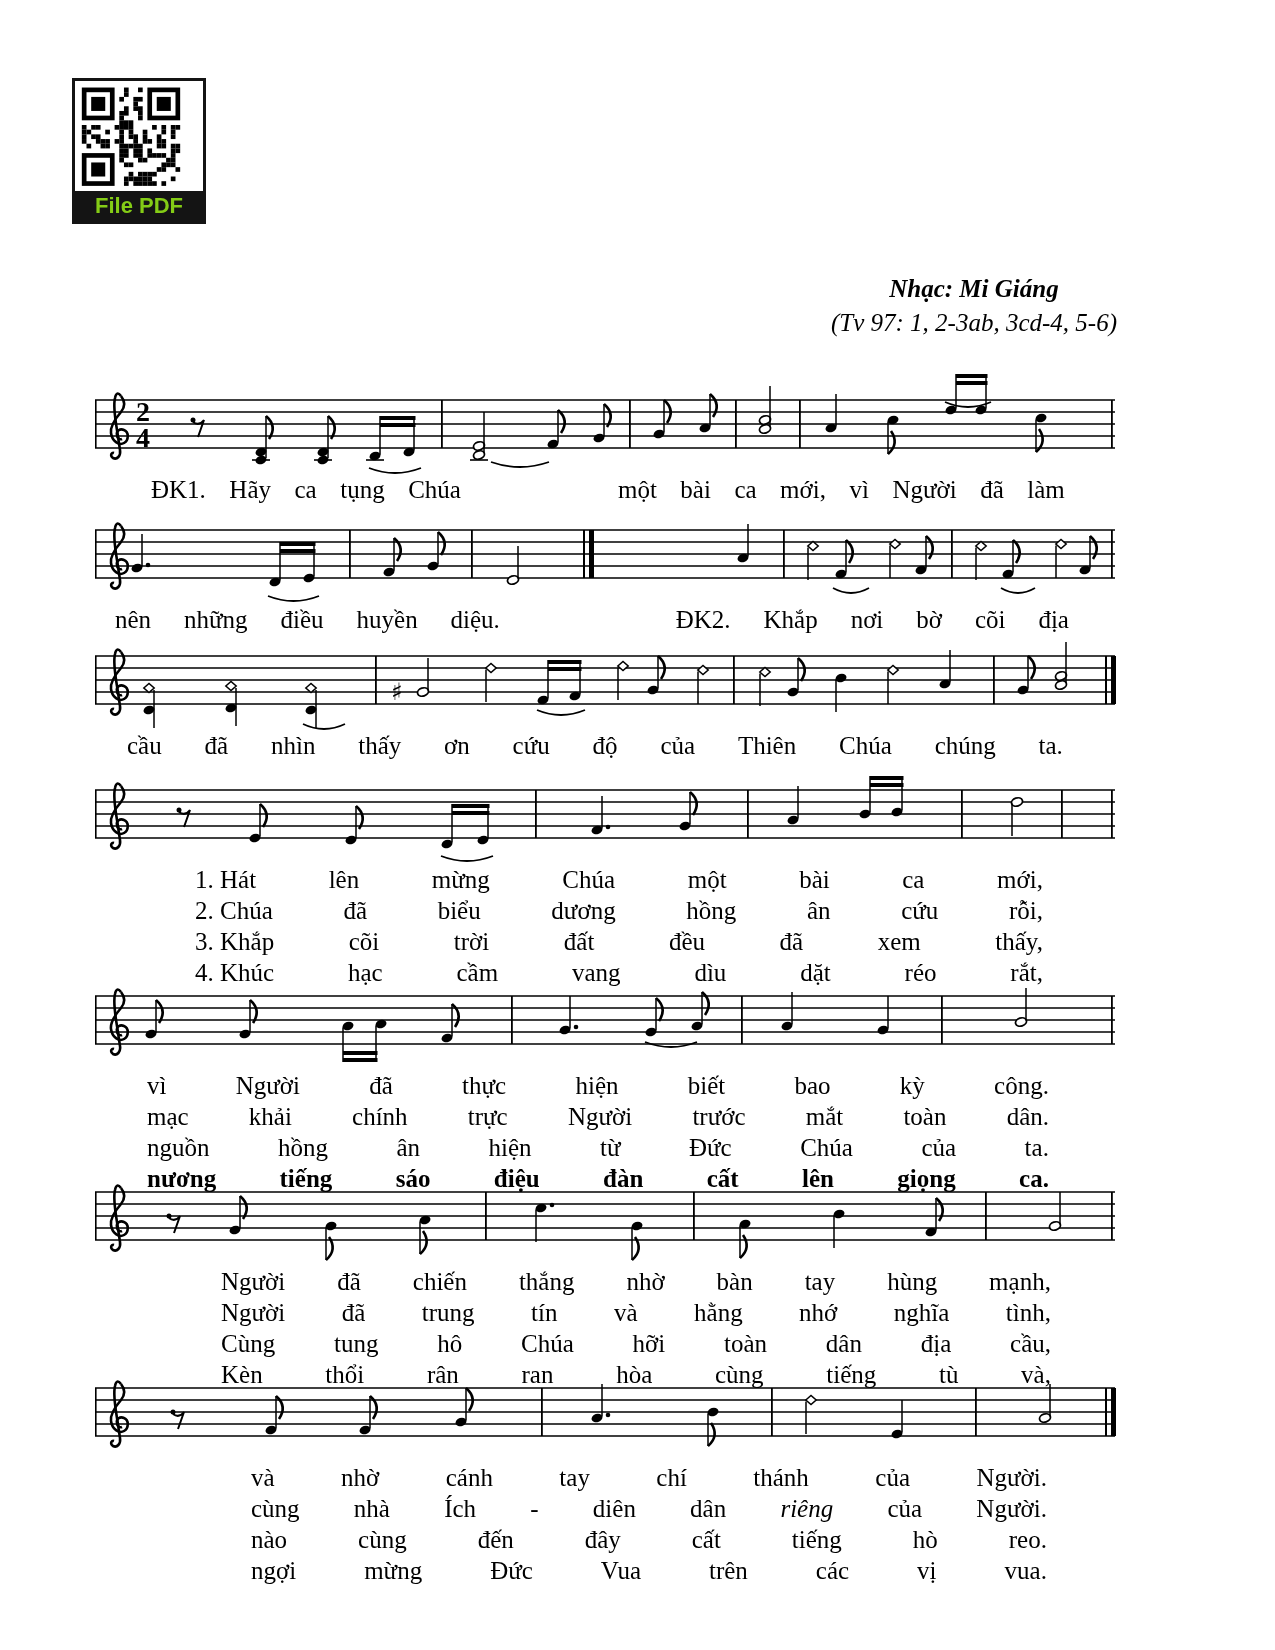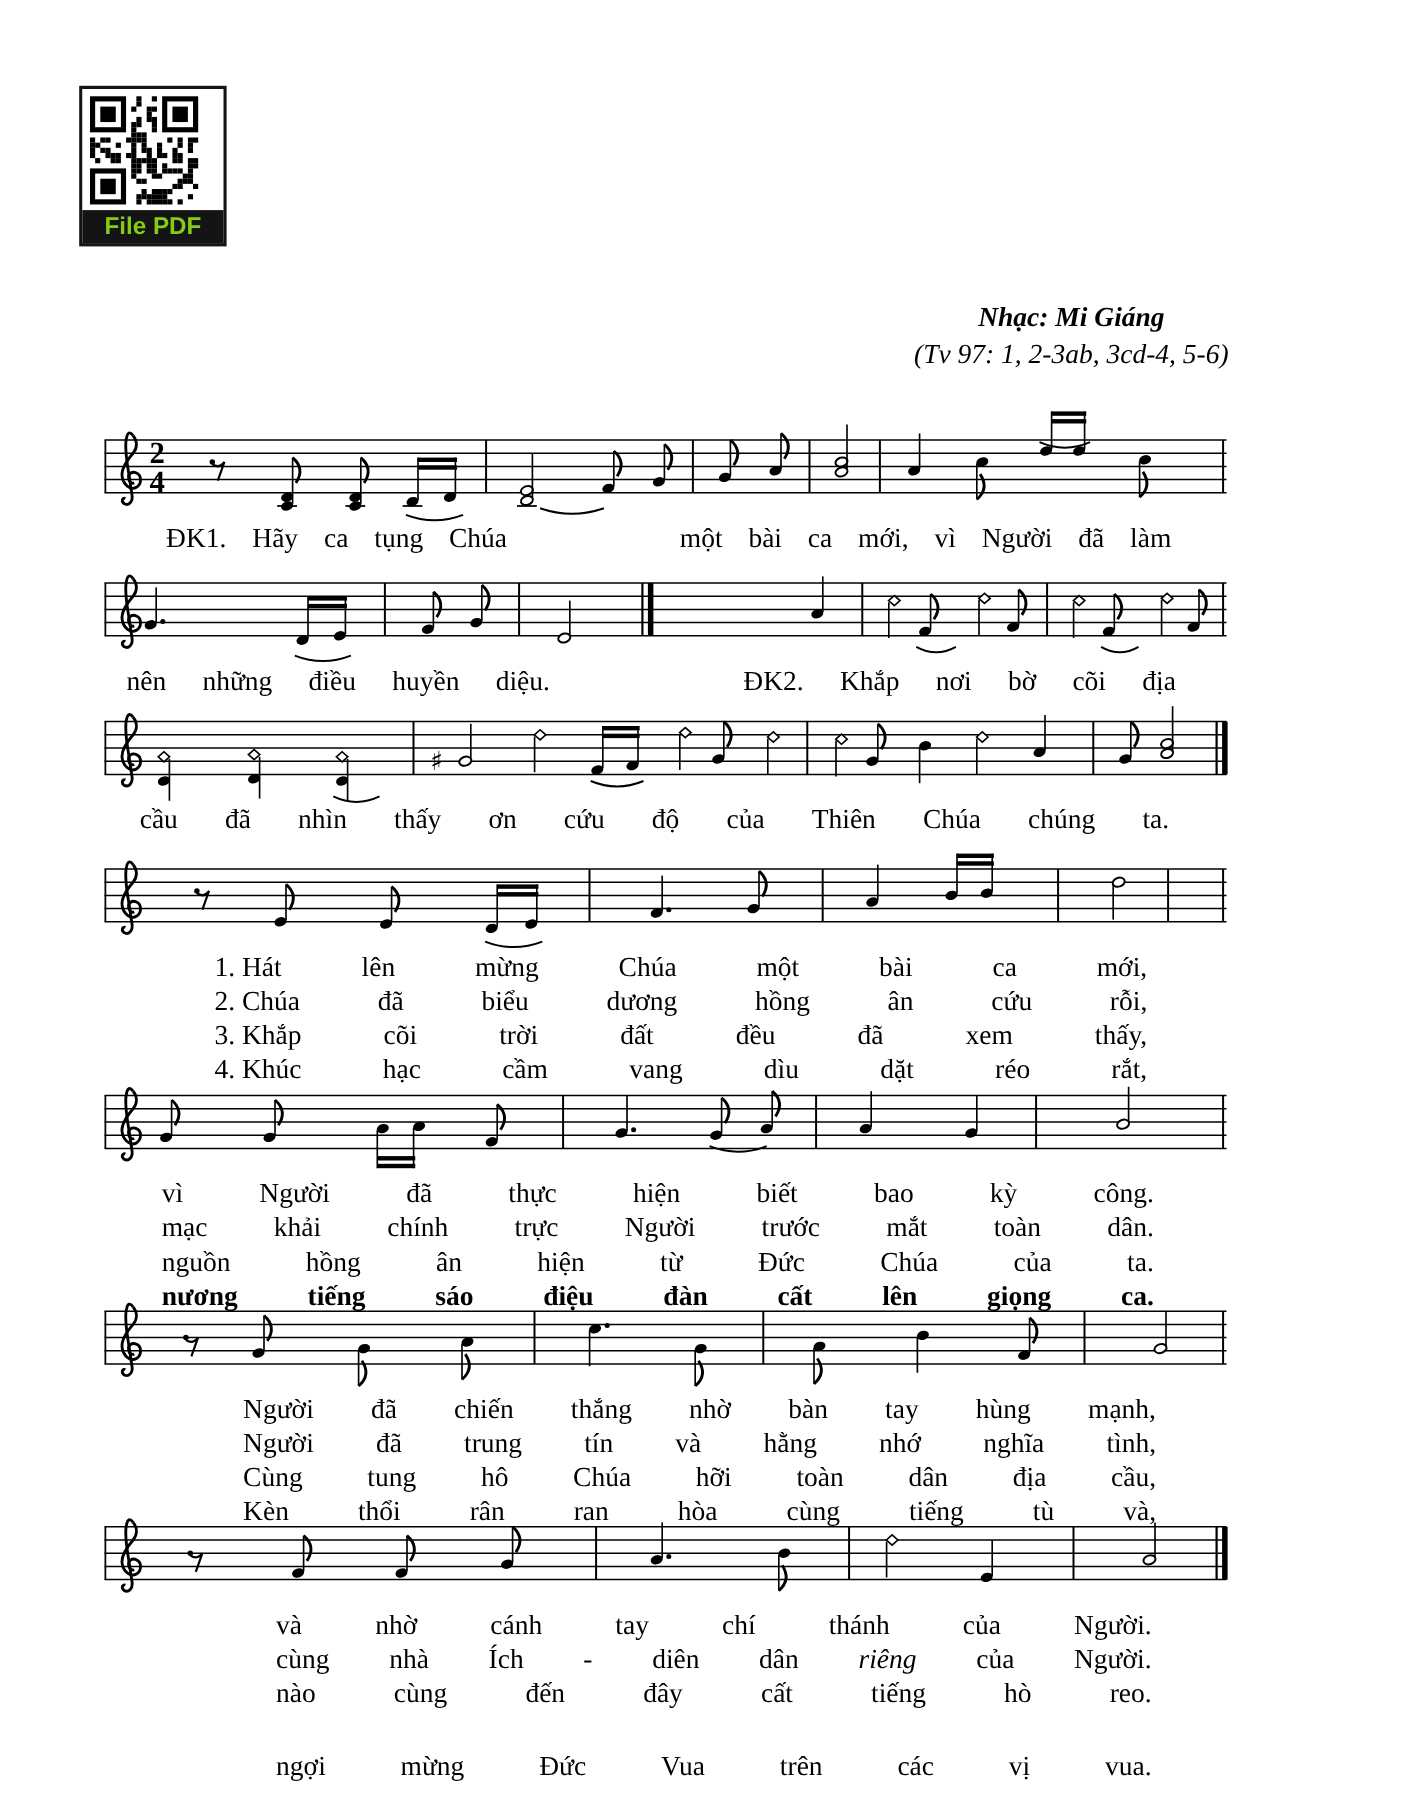--- a/index.html
+++ b/index.html
@@ -743,21 +743,21 @@
         <div class="lyric-line" style="padding-left: 156px; padding-right: 68px;">
           <span class="w">nào</span>
           <span class="w">cùng</span>
           <span class="w">đến</span>
           <span class="w">đây</span>
           <span class="w">cất</span>
           <span class="w">tiếng</span>
           <span class="w">hò</span>
           <span class="w">reo.</span>
         </div>
-        <div class="lyric-line" style="padding-left: 156px; padding-right: 68px; margin-top: 36px;">
+        <div class="lyric-line" style="padding-left: 156px; padding-right: 68px;">
           <span class="w">ngợi</span>
           <span class="w">mừng</span>
           <span class="w">Đức</span>
           <span class="w">Vua</span>
           <span class="w">trên</span>
           <span class="w">các</span>
           <span class="w">vị</span>
           <span class="w">vua.</span>
         </div>
       </div>

